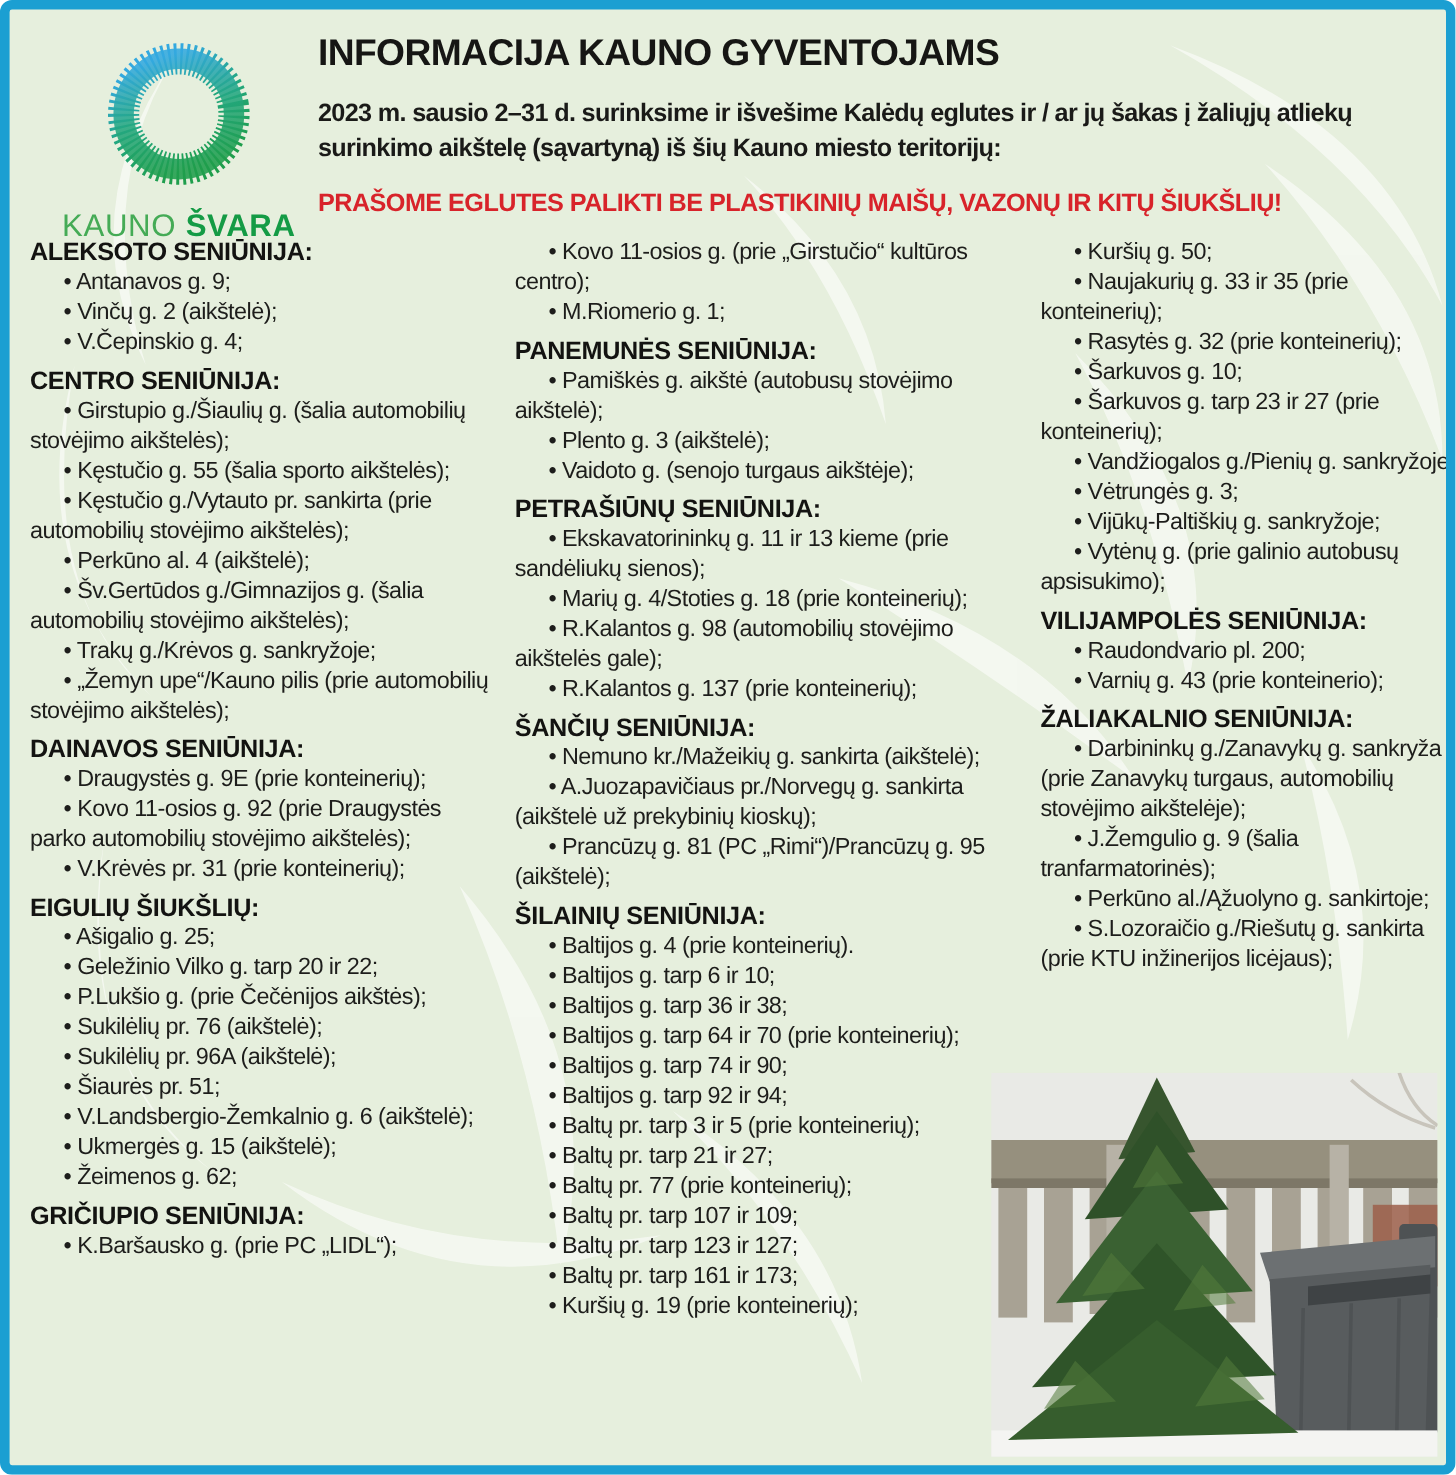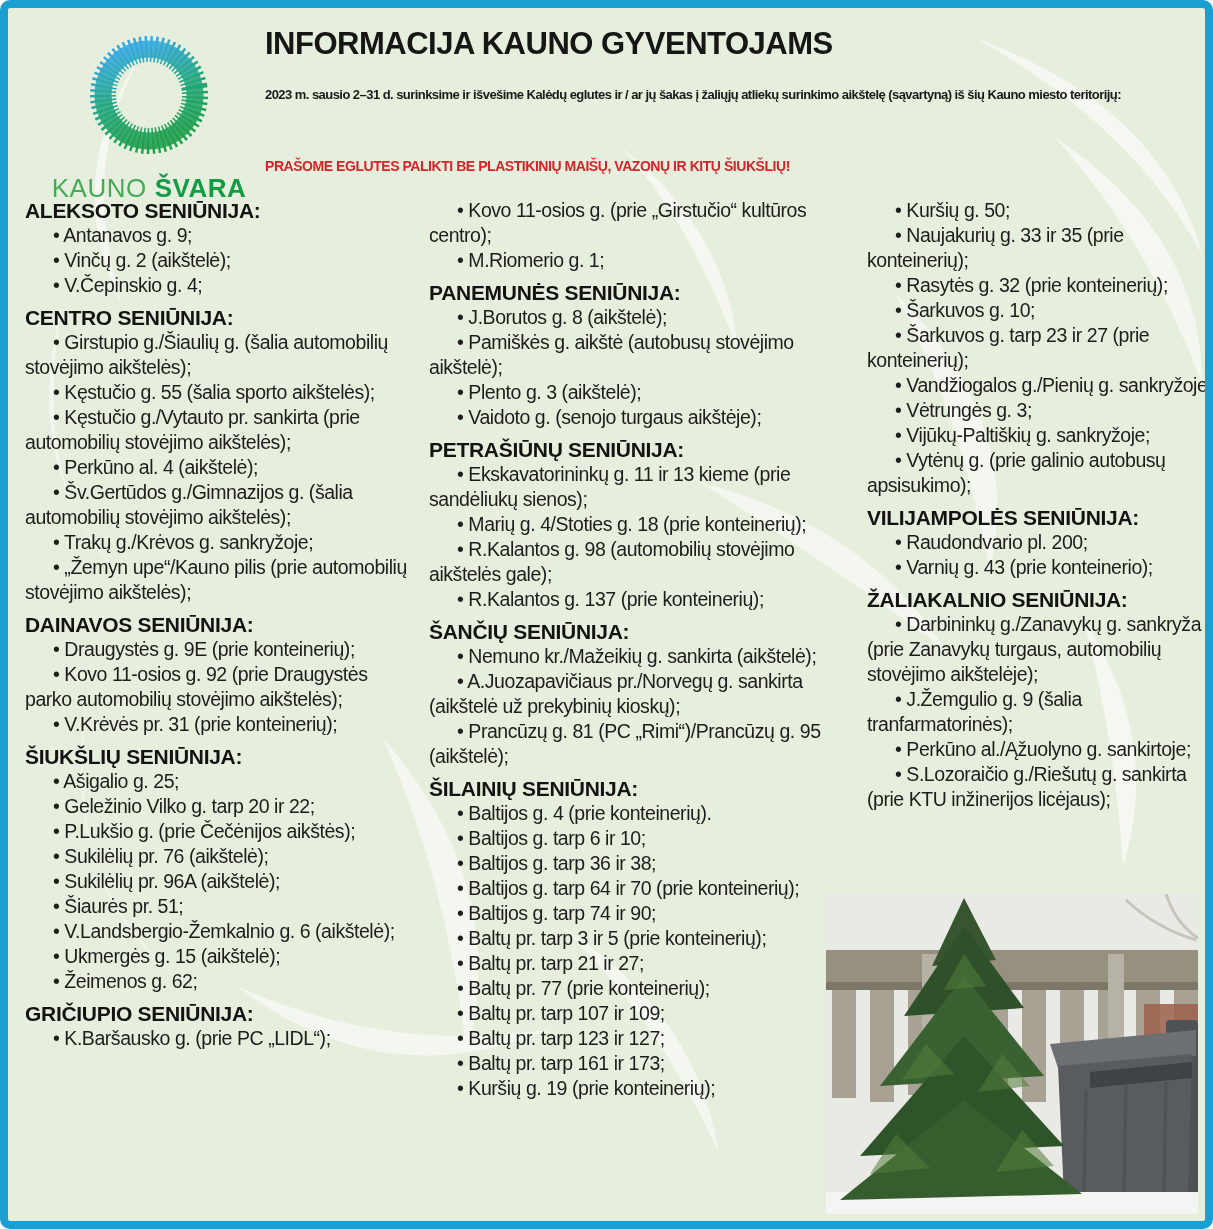--- a/index.html
+++ b/index.html
@@ -9,23 +9,23 @@
     font-family:"Liberation Sans",sans-serif;color:#1d1d1b;
   }
   .bg{position:absolute;inset:0;width:100%;height:100%;}
   .logo{position:absolute;left:30px;top:12px;width:222px;text-align:center;}
   .swirl{width:150px;height:150px;display:block;margin:0 auto;}
   .logo-caption{margin-top:3px;font-size:26px;letter-spacing:.5px;white-space:nowrap;}
   .logo-kauno{font-weight:400;color:#45ab56;margin-top:16px;}
   .logo-svara{font-weight:700;color:#149b45;margin-left:8px;}
   .title{position:absolute;left:257px;top:18px;margin:0;font-size:31px;font-weight:700;
     letter-spacing:-.5px;color:#161614;white-space:nowrap;}
-  .intro{position:absolute;left:257px;top:72px;width:942px;margin:0;font-size:13px;
+  .intro{position:absolute;left:257px;top:72px;width:942px;margin:0;font-size:21px;
     line-height:29px;font-weight:700;letter-spacing:-.55px;color:#1a1a18;}
-  .warning{position:absolute;left:257px;top:150px;margin:0;font-size:14px;font-weight:700;
+  .warning{position:absolute;left:257px;top:150px;margin:0;font-size:21px;font-weight:700;
     letter-spacing:-.45px;color:#d8232a;white-space:nowrap;}
   .columns{position:absolute;left:17px;top:190px;display:flex;gap:22px;}
   .col1{width:382px;}.col2{width:416px;}.col3{width:358px;}
   .sec-title{margin:7px 0 0 0;font-size:21px;line-height:25px;font-weight:700;
     letter-spacing:-.3px;color:#131311;}
   .col > .sec-title:first-child{margin-top:0;}
   .item{margin:0;font-size:19.5px;line-height:25px;letter-spacing:-.45px;text-indent:28px;}
   .photo{position:absolute;left:818px;top:886px;width:372px;height:320px;display:block;}
 </style>
 </head>
@@ -84,56 +84,56 @@
         <p class="item">• Kęstučio g. 55 (šalia sporto aikštelės);</p>
         <p class="item">• Kęstučio g./Vytauto pr. sankirta (prie automobilių stovėjimo aikštelės);</p>
         <p class="item">• Perkūno al. 4 (aikštelė);</p>
         <p class="item">• Šv.Gertūdos g./Gimnazijos g. (šalia automobilių stovėjimo aikštelės);</p>
         <p class="item">• Trakų g./Krėvos g. sankryžoje;</p>
         <p class="item">• „Žemyn upe“/Kauno pilis (prie automobilių stovėjimo aikštelės);</p>
         <h3 class="sec-title">DAINAVOS SENIŪNIJA:</h3>
         <p class="item">• Draugystės g. 9E (prie konteinerių);</p>
         <p class="item">• Kovo 11-osios g. 92 (prie Draugystės parko automobilių stovėjimo aikštelės);</p>
         <p class="item">• V.Krėvės pr. 31 (prie konteinerių);</p>
-        <h3 class="sec-title">ŠIUKŠLIŲ SENIŪNIJA:</h3>
+        <h3 class="sec-title">EIGULIŲ ŠIUKŠLIŲ:</h3>
         <p class="item">• Ašigalio g. 25;</p>
         <p class="item">• Geležinio Vilko g. tarp 20 ir 22;</p>
         <p class="item">• P.Lukšio g. (prie Čečėnijos aikštės);</p>
         <p class="item">• Sukilėlių pr. 76 (aikštelė);</p>
         <p class="item">• Sukilėlių pr. 96A (aikštelė);</p>
         <p class="item">• Šiaurės pr. 51;</p>
         <p class="item">• V.Landsbergio-Žemkalnio g. 6 (aikštelė);</p>
         <p class="item">• Ukmergės g. 15 (aikštelė);</p>
         <p class="item">• Žeimenos g. 62;</p>
         <h3 class="sec-title">GRIČIUPIO SENIŪNIJA:</h3>
         <p class="item">• K.Baršausko g. (prie PC „LIDL“);</p>
       </div>
     <div class="col col2">
         <p class="item">• Kovo 11-osios g. (prie „Girstučio“ kultūros centro);</p>
         <p class="item">• M.Riomerio g. 1;</p>
         <h3 class="sec-title">PANEMUNĖS SENIŪNIJA:</h3>
-        <p class="item">• J.Borutos g. 8 (aikštelė);</p>
         <p class="item">• Pamiškės g. aikštė (autobusų stovėjimo aikštelė);</p>
         <p class="item">• Plento g. 3 (aikštelė);</p>
         <p class="item">• Vaidoto g. (senojo turgaus aikštėje);</p>
         <h3 class="sec-title">PETRAŠIŪNŲ SENIŪNIJA:</h3>
         <p class="item">• Ekskavatorininkų g. 11 ir 13 kieme (prie sandėliukų sienos);</p>
         <p class="item">• Marių g. 4/Stoties g. 18 (prie konteinerių);</p>
         <p class="item">• R.Kalantos g. 98 (automobilių stovėjimo aikštelės gale);</p>
         <p class="item">• R.Kalantos g. 137 (prie konteinerių);</p>
         <h3 class="sec-title">ŠANČIŲ SENIŪNIJA:</h3>
         <p class="item">• Nemuno kr./Mažeikių g. sankirta (aikštelė);</p>
         <p class="item">• A.Juozapavičiaus pr./Norvegų g. sankirta (aikštelė už prekybinių kioskų);</p>
         <p class="item">• Prancūzų g. 81 (PC „Rimi“)/Prancūzų g. 95 (aikštelė);</p>
         <h3 class="sec-title">ŠILAINIŲ SENIŪNIJA:</h3>
         <p class="item">• Baltijos g. 4 (prie konteinerių).</p>
         <p class="item">• Baltijos g. tarp 6 ir 10;</p>
         <p class="item">• Baltijos g. tarp 36 ir 38;</p>
         <p class="item">• Baltijos g. tarp 64 ir 70 (prie konteinerių);</p>
         <p class="item">• Baltijos g. tarp 74 ir 90;</p>
+        <p class="item">• Baltijos g. tarp 92 ir 94;</p>
         <p class="item">• Baltų pr. tarp 3 ir 5 (prie konteinerių);</p>
         <p class="item">• Baltų pr. tarp 21 ir 27;</p>
         <p class="item">• Baltų pr. 77 (prie konteinerių);</p>
         <p class="item">• Baltų pr. tarp 107 ir 109;</p>
         <p class="item">• Baltų pr. tarp 123 ir 127;</p>
         <p class="item">• Baltų pr. tarp 161 ir 173;</p>
         <p class="item">• Kuršių g. 19 (prie konteinerių);</p>
       </div>
     <div class="col col3">
         <p class="item">• Kuršių g. 50;</p>

